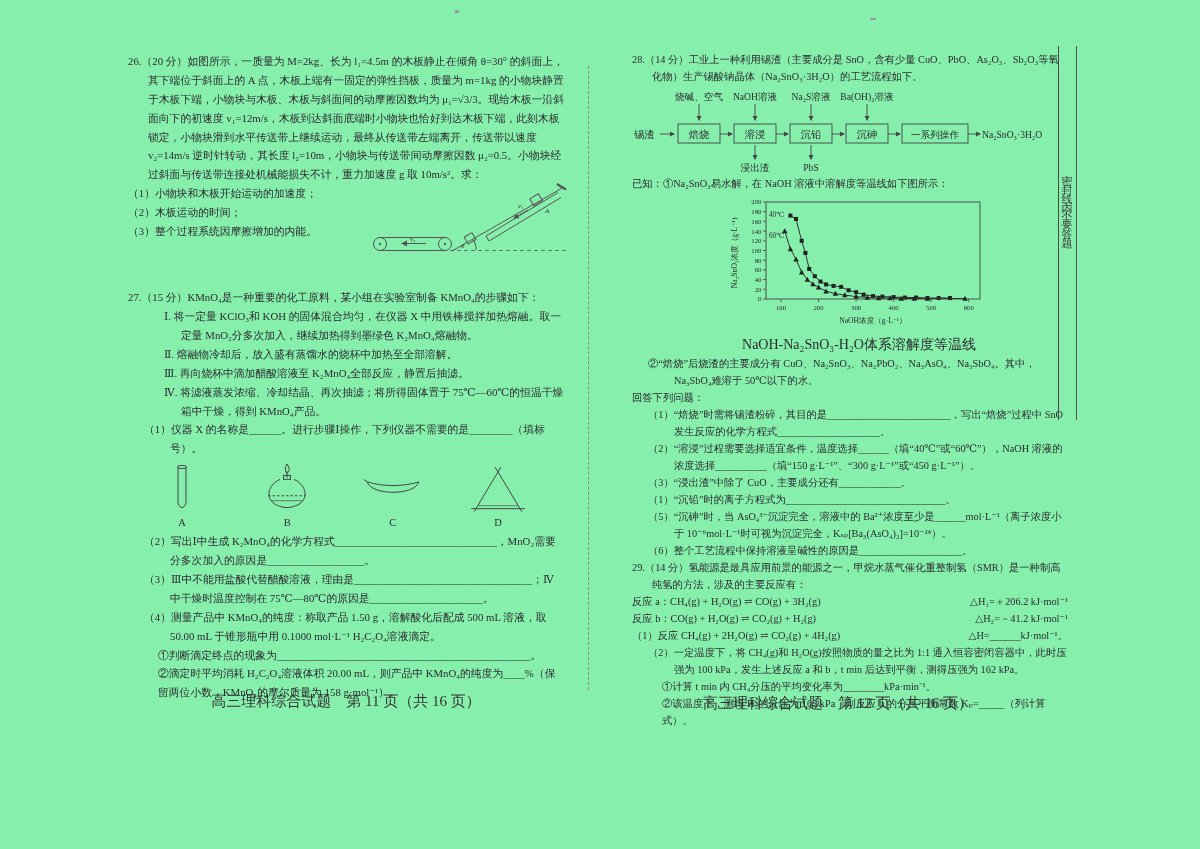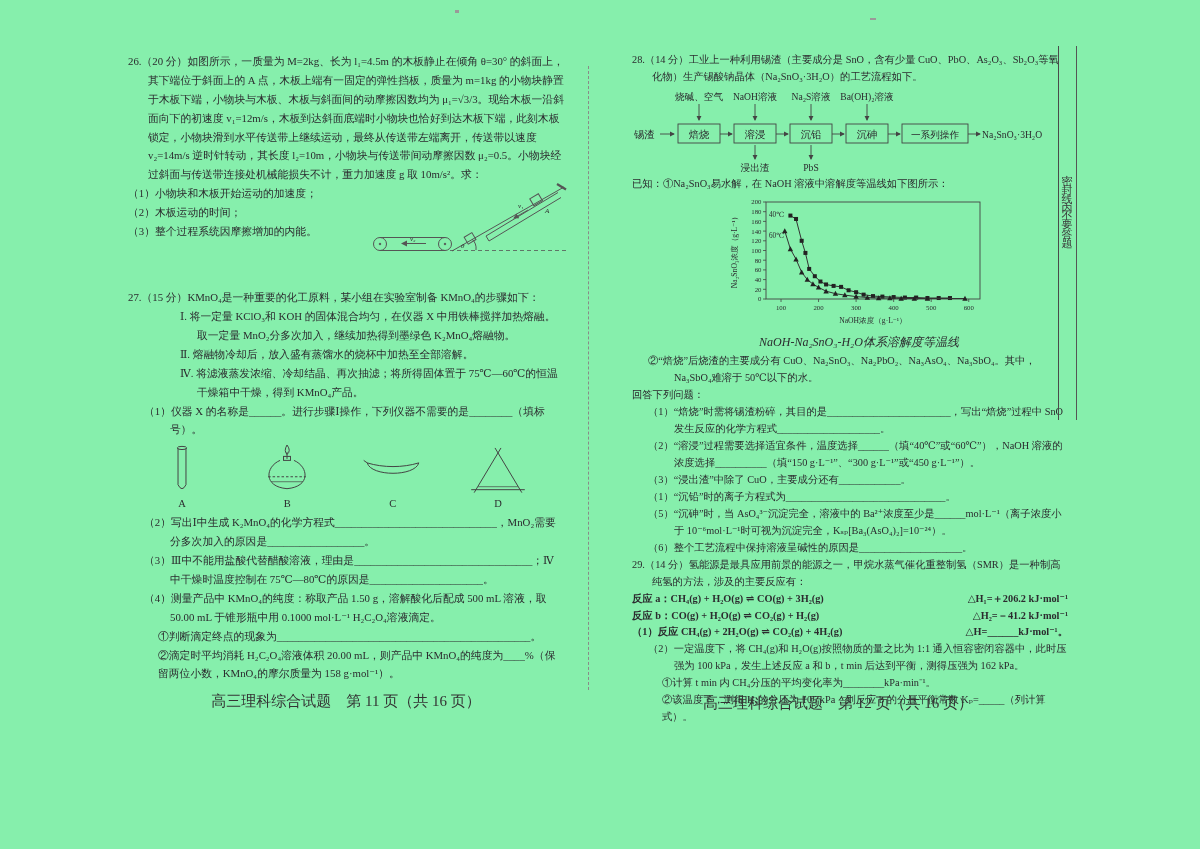--- a/index.html
+++ b/index.html
@@ -4,32 +4,32 @@
 <style>
   html,body{margin:0;padding:0;background:#e9e9e7;}
   .scan{position:relative;width:1200px;height:849px;background:#86efac;overflow:hidden;
         font-family:"Liberation Serif","DejaVu Serif",serif;color:#2b2b2e;}
   .col{position:absolute;top:52px;width:436px;}
   .col.left{left:128px;font-size:10.8px;line-height:1.75;}
   .col.right{left:620px;font-size:10.3px;line-height:1.65;margin-left:12px;}
   p{margin:0;}
   .hang{padding-left:20px;text-indent:-20px;}
   .item{}
-  .step{margin-left:52px;padding-left:17px;text-indent:-17px;}
+  .step{margin-left:36px;padding-left:17px;text-indent:-17px;}
   .sub{margin-left:16px;padding-left:26px;text-indent:-26px;}
   .qgap{margin-bottom:16px;}
   .q26-row{position:relative;min-height:88px;}
   .phys-diagram{position:absolute;right:-6px;top:-4px;}
   .apparatus-row{display:flex;justify-content:space-between;padding:4px 34px 0 22px;height:70px;}
   .apparatus{display:flex;flex-direction:column;align-items:center;width:64px;}
   .apparatus .cap{font-size:10.5px;margin-top:-2px;}
   .flowwrap{position:relative;margin:2px 0 2px 0;height:86px;}
   .chartwrap{margin:2px 0 0 92px;width:270px;}
-  .chart-caption{text-align:center;font-size:12px;margin-top:-2px;font-style:italic;}
-  .rxn{display:flex;justify-content:space-between;font-weight:bold;}
+  .chart-caption{text-align:center;font-size:14px;margin-top:-2px;}
+  .rxn{display:flex;justify-content:space-between;}
   .rxn .rt{white-space:nowrap;}
   .footer{position:absolute;width:436px;text-align:center;font-size:15px;color:#333;}
   .footer.fl{left:128px;top:692px;}
   .footer.fr{left:620px;top:694px;}
   .fold-line{position:absolute;left:588px;top:66px;height:624px;width:0;border-left:1px dashed #8a8a88;}
   .seal-line{position:absolute;width:0;top:46px;height:374px;}
   .seal-line.s1{left:1058px;border-left:1.5px solid #4a4a4a;}
   .seal-line.s2{left:1076px;border-left:1px solid #555;}
   .seal-text{position:absolute;left:1059px;top:166px;height:170px;writing-mode:vertical-rl;
              letter-spacing:9px;font-size:11px;color:#3a3a3a;}
@@ -94,20 +94,21 @@
         </svg>
       </div>
     </div>
 
     <div class="qgap"></div>
 
     <div>
       <p class="hang">27.（15 分）KMnO₄是一种重要的化工原料，某小组在实验室制备 KMnO₄的步骤如下：</p>
       <p class="step">Ⅰ. 将一定量 KClO₃和 KOH 的固体混合均匀，在仪器 X 中用铁棒搅拌加热熔融。取一定量 MnO₂分多次加入，继续加热得到墨绿色 K₂MnO₄熔融物。</p>
       <p class="step">Ⅱ. 熔融物冷却后，放入盛有蒸馏水的烧杯中加热至全部溶解。</p>
+      <p class="step">Ⅲ. 再向烧杯中滴加醋酸溶液至 K₂MnO₄全部反应，静置后抽滤。</p>
       <p class="step">Ⅳ. 将滤液蒸发浓缩、冷却结晶、再次抽滤；将所得固体置于 75℃—60℃的恒温干燥箱中干燥，得到 KMnO₄产品。</p>
       <p class="sub">（1）仪器 X 的名称是______。进行步骤Ⅰ操作，下列仪器不需要的是________（填标号）。</p>
 
       <div class="apparatus-row">
         <div class="apparatus">
           <svg width="64" height="54" viewBox="0 0 64 54">
             <g stroke="#444" stroke-width="1" fill="none">
               <path d="M28 5 L28 42 Q32 50 36 42 L36 5"></path>
               <ellipse cx="32" cy="5" rx="4.8" ry="1.6"></ellipse>
             </g>

